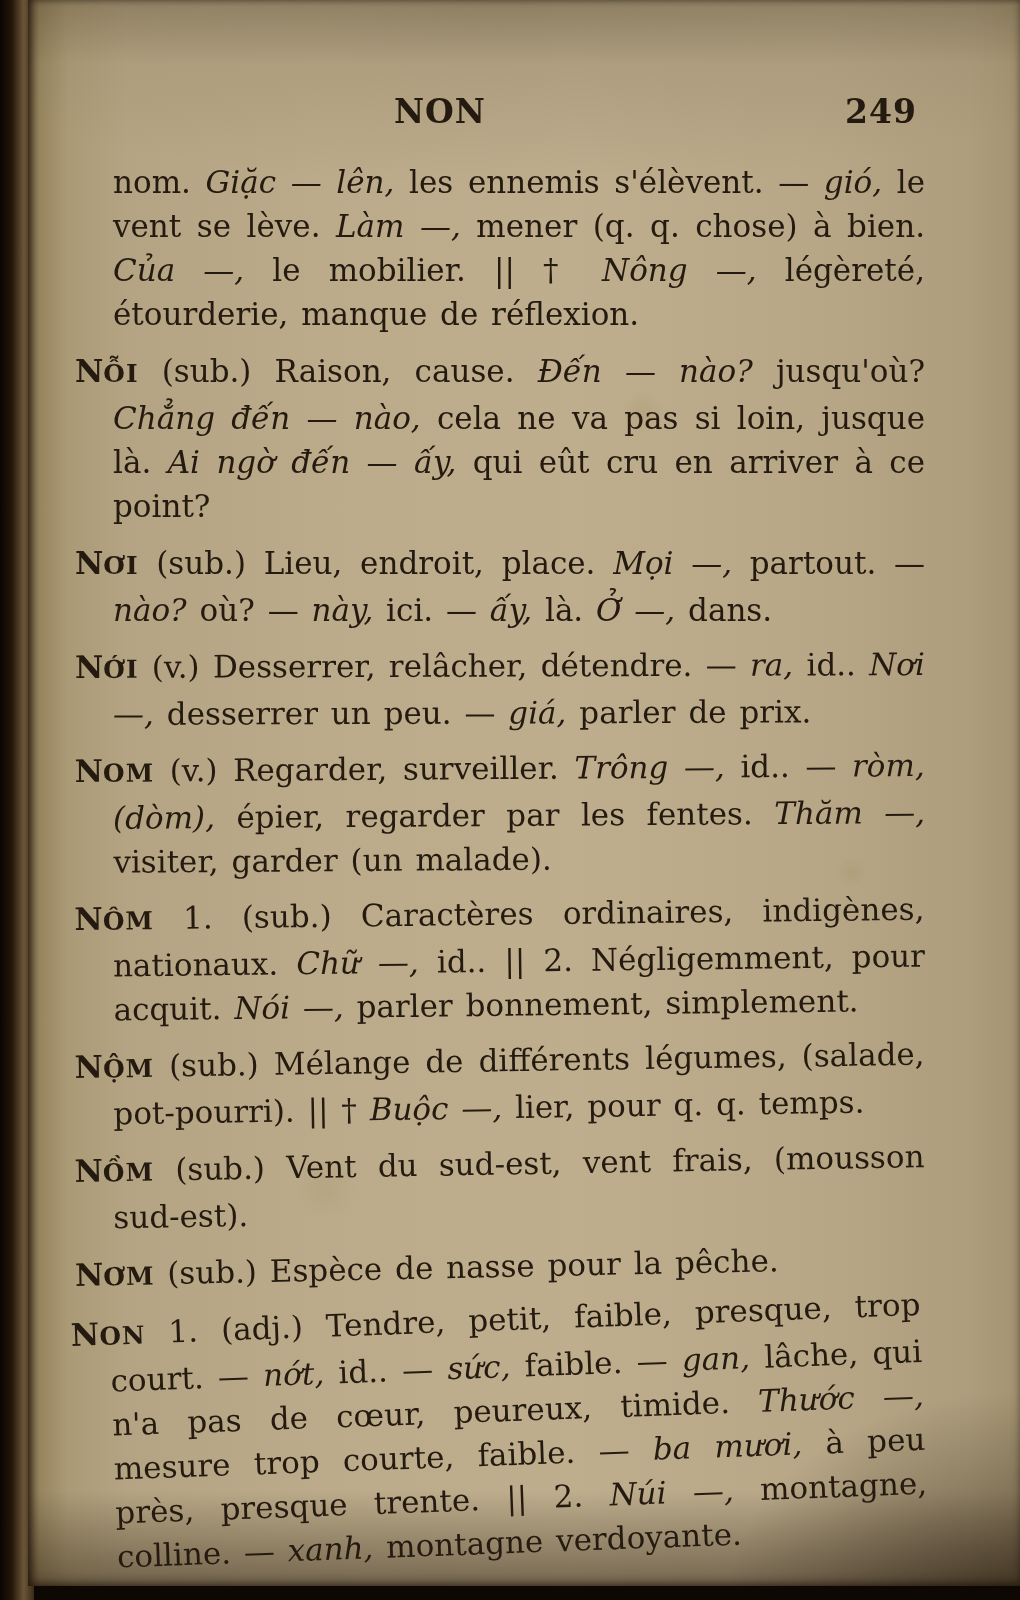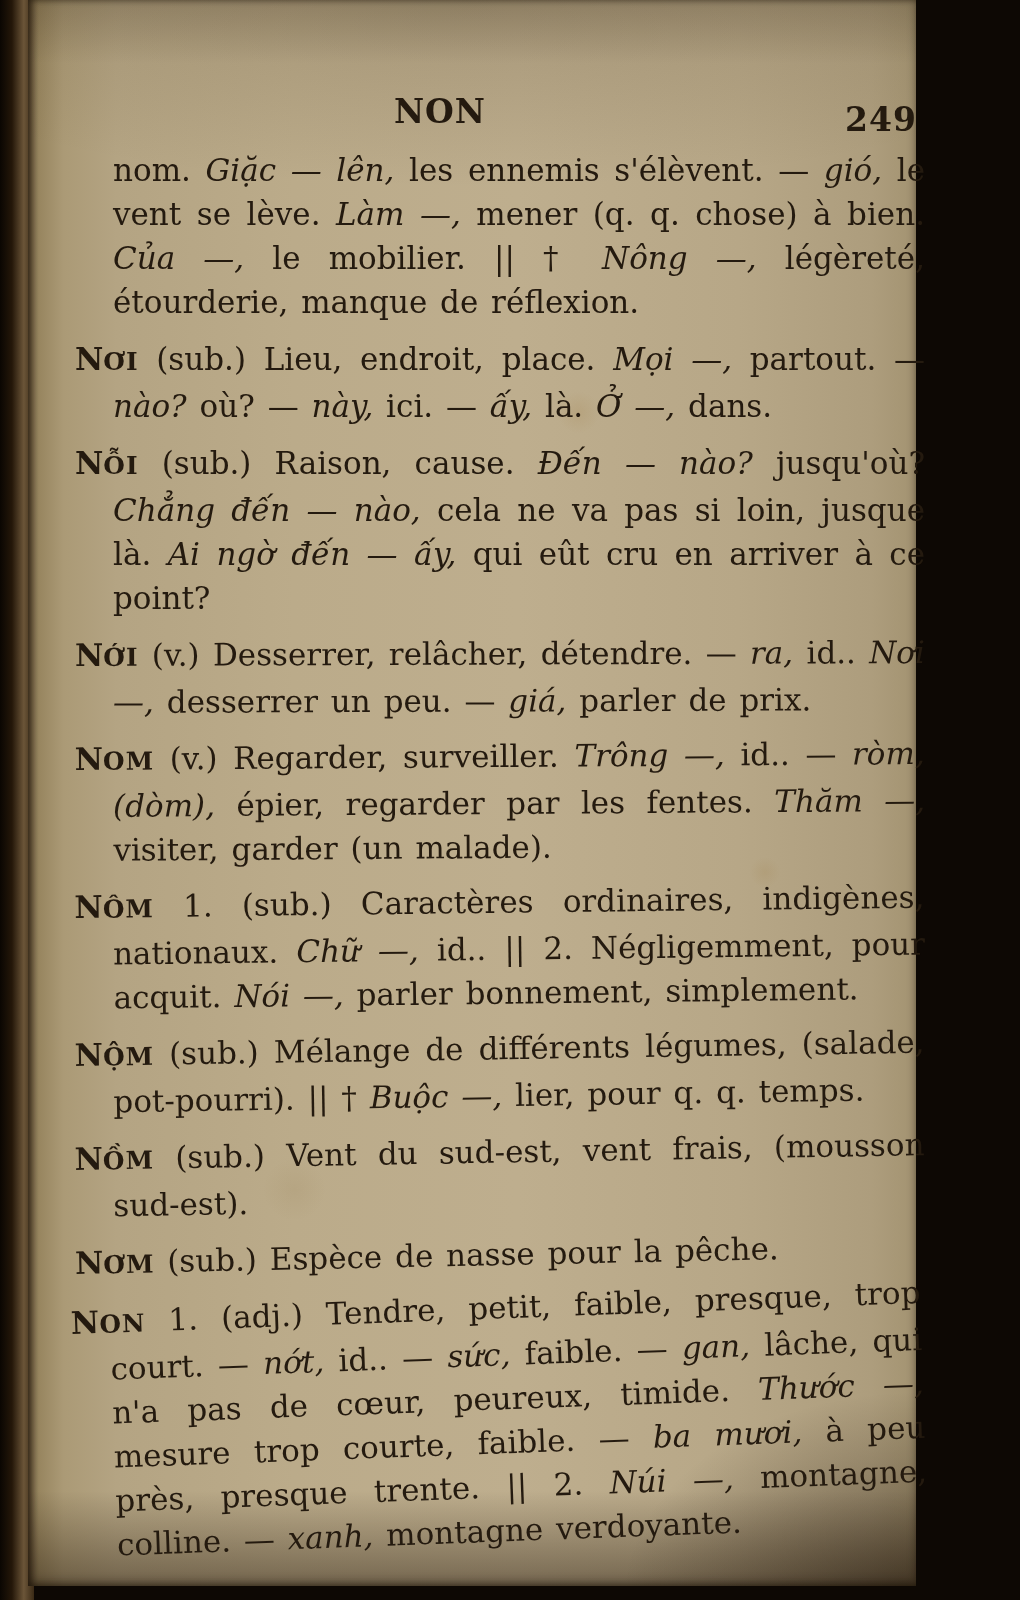--- a/index.html
+++ b/index.html
@@ -9,21 +9,21 @@
     font-family:"DejaVu Serif","Liberation Serif",serif;
     position:relative;overflow:hidden;
   }
   
   .gutter{
     position:absolute;left:0;top:0;width:34px;height:1600px;
     background:linear-gradient(90deg,#0a0602 0%,#241709 35%,#6b5538 70%,#3a2a16 100%);
   }
   
   .page{
-    position:absolute;left:28px;top:0;width:888px;height:1586px;
+    position:absolute;left:28px;top:0;width:992px;height:1586px;
     background:
       radial-gradient(ellipse 420px 300px at 100% 101%, rgba(26,15,5,0.50), rgba(26,15,5,0) 70%),
       radial-gradient(ellipse 900px 250px at 50% 0%, rgba(60,44,22,0.18), rgba(60,44,22,0) 75%),
       linear-gradient(180deg, rgba(46,32,14,0.22) 0%, rgba(46,32,14,0) 4%, rgba(46,32,14,0) 94%, rgba(30,18,6,0.45) 100%),
       linear-gradient(90deg,#6e5b3f 0%,#97855f 1.2%,#ab9a76 4%,#b4a483 10%,#bbab8a 30%,#beae8e 55%,#b7a787 80%,#ad9d7d 95%,#a39371 100%);
     box-shadow:inset 3px 0 6px rgba(20,12,4,0.55), inset 0 -4px 10px rgba(20,12,4,0.35);
   }
   
   .page::before{
     content:"";position:absolute;inset:0;pointer-events:none;
@@ -38,23 +38,23 @@
   }
   .running-head{
     margin-top:92px;
     position:relative;height:40px;
     font-weight:bold;font-size:33px;letter-spacing:1px;
   }
   .running-head .title{
     position:absolute;left:0;right:120px;text-align:center;
   }
   .running-head .pageno{
-    position:absolute;right:8px;top:8px;
+    position:absolute;right:8px;top:0;
   }
-  .entries{margin-top:16px;}
+  .entries{margin-top:28px;}
   .entry{
     margin:0 0 13px 0;
     padding-left:38px;text-indent:-38px;
     font-size:31px;line-height:44px;
     text-align:justify;
     word-spacing:3px;
     transform-origin:left center;
   }
   .entry.cont{padding-left:38px;text-indent:0;}
   .i{font-style:italic;}
@@ -75,22 +75,22 @@
 <div class="gutter"></div>
 
 <div class="page">
   <div class="content">
     <div class="running-head">
       <span class="title">NON</span>
       <span class="pageno">249</span>
     </div>
     <div class="entries">
         <p class="entry cont"><span>nom. </span><span class="i">Giặc — lên,</span><span> les ennemis s'élèvent. — </span><span class="i">gió,</span><span> le vent se lève. </span><span class="i">Làm —,</span><span> mener (q. q. chose) à bien. </span><span class="i">Của —,</span><span> le mobilier. || † </span><span class="i">Nông —,</span><span> légèreté, étourderie, manque de réflexion.</span></p>
+        <p class="entry"><span class="hw">N</span><span class="hws">ỖI</span><span> (sub.) Raison, cause. </span><span class="i">Đến — nào?</span><span> jusqu'où? </span><span class="i">Chẳng đến — nào,</span><span> cela ne va pas si loin, jusque là. </span><span class="i">Ai ngờ đến — ấy,</span><span> qui eût cru en arriver à ce point?</span></p>
         <p class="entry"><span class="hw">N</span><span class="hws">ƠI</span><span> (sub.) Lieu, endroit, place. </span><span class="i">Mọi —,</span><span> partout. — </span><span class="i">nào?</span><span> où? — </span><span class="i">này,</span><span> ici. — </span><span class="i">ấy,</span><span> là. </span><span class="i">Ở —,</span><span> dans.</span></p>
-        <p class="entry"><span class="hw">N</span><span class="hws">ỖI</span><span> (sub.) Raison, cause. </span><span class="i">Đến — nào?</span><span> jusqu'où? </span><span class="i">Chẳng đến — nào,</span><span> cela ne va pas si loin, jusque là. </span><span class="i">Ai ngờ đến — ấy,</span><span> qui eût cru en arriver à ce point?</span></p>
         <p class="entry"><span class="hw">N</span><span class="hws">ỚI</span><span> (v.) Desserrer, relâcher, détendre. — </span><span class="i">ra,</span><span> id.. </span><span class="i">Nơi —,</span><span> desserrer un peu. — </span><span class="i">giá,</span><span> parler de prix.</span></p>
         <p class="entry"><span class="hw">N</span><span class="hws">OM</span><span> (v.) Regarder, surveiller. </span><span class="i">Trông —,</span><span> id.. — </span><span class="i">ròm, (dòm),</span><span> épier, regarder par les fentes. </span><span class="i">Thăm —,</span><span> visiter, garder (un malade).</span></p>
         <p class="entry"><span class="hw">N</span><span class="hws">ÔM</span><span> 1. (sub.) Caractères ordinaires, indigènes, nationaux. </span><span class="i">Chữ —,</span><span> id.. || 2. Négligemment, pour acquit. </span><span class="i">Nói —,</span><span> parler bonnement, simplement.</span></p>
         <p class="entry"><span class="hw">N</span><span class="hws">ỘM</span><span> (sub.) Mélange de différents légumes, (salade, pot-pourri). || † </span><span class="i">Buộc —,</span><span> lier, pour q. q. temps.</span></p>
         <p class="entry"><span class="hw">N</span><span class="hws">ỒM</span><span> (sub.) Vent du sud-est, vent frais, (mousson sud-est).</span></p>
         <p class="entry"><span class="hw">N</span><span class="hws">ƠM</span><span> (sub.) Espèce de nasse pour la pêche.</span></p>
         <p class="entry"><span class="hw">N</span><span class="hws">ON</span><span> 1. (adj.) Tendre, petit, faible, presque, trop court. — </span><span class="i">nớt,</span><span> id.. — </span><span class="i">sức,</span><span> faible. — </span><span class="i">gan,</span><span> lâche, qui n'a pas de cœur, peureux, timide. </span><span class="i">Thước —,</span><span> mesure trop courte, faible. — </span><span class="i">ba mươi,</span><span> à peu près, presque trente. || 2. </span><span class="i">Núi —,</span><span> montagne, colline. — </span><span class="i">xanh,</span><span> montagne verdoyante.</span></p>
       </div>
   </div>
 </div>

